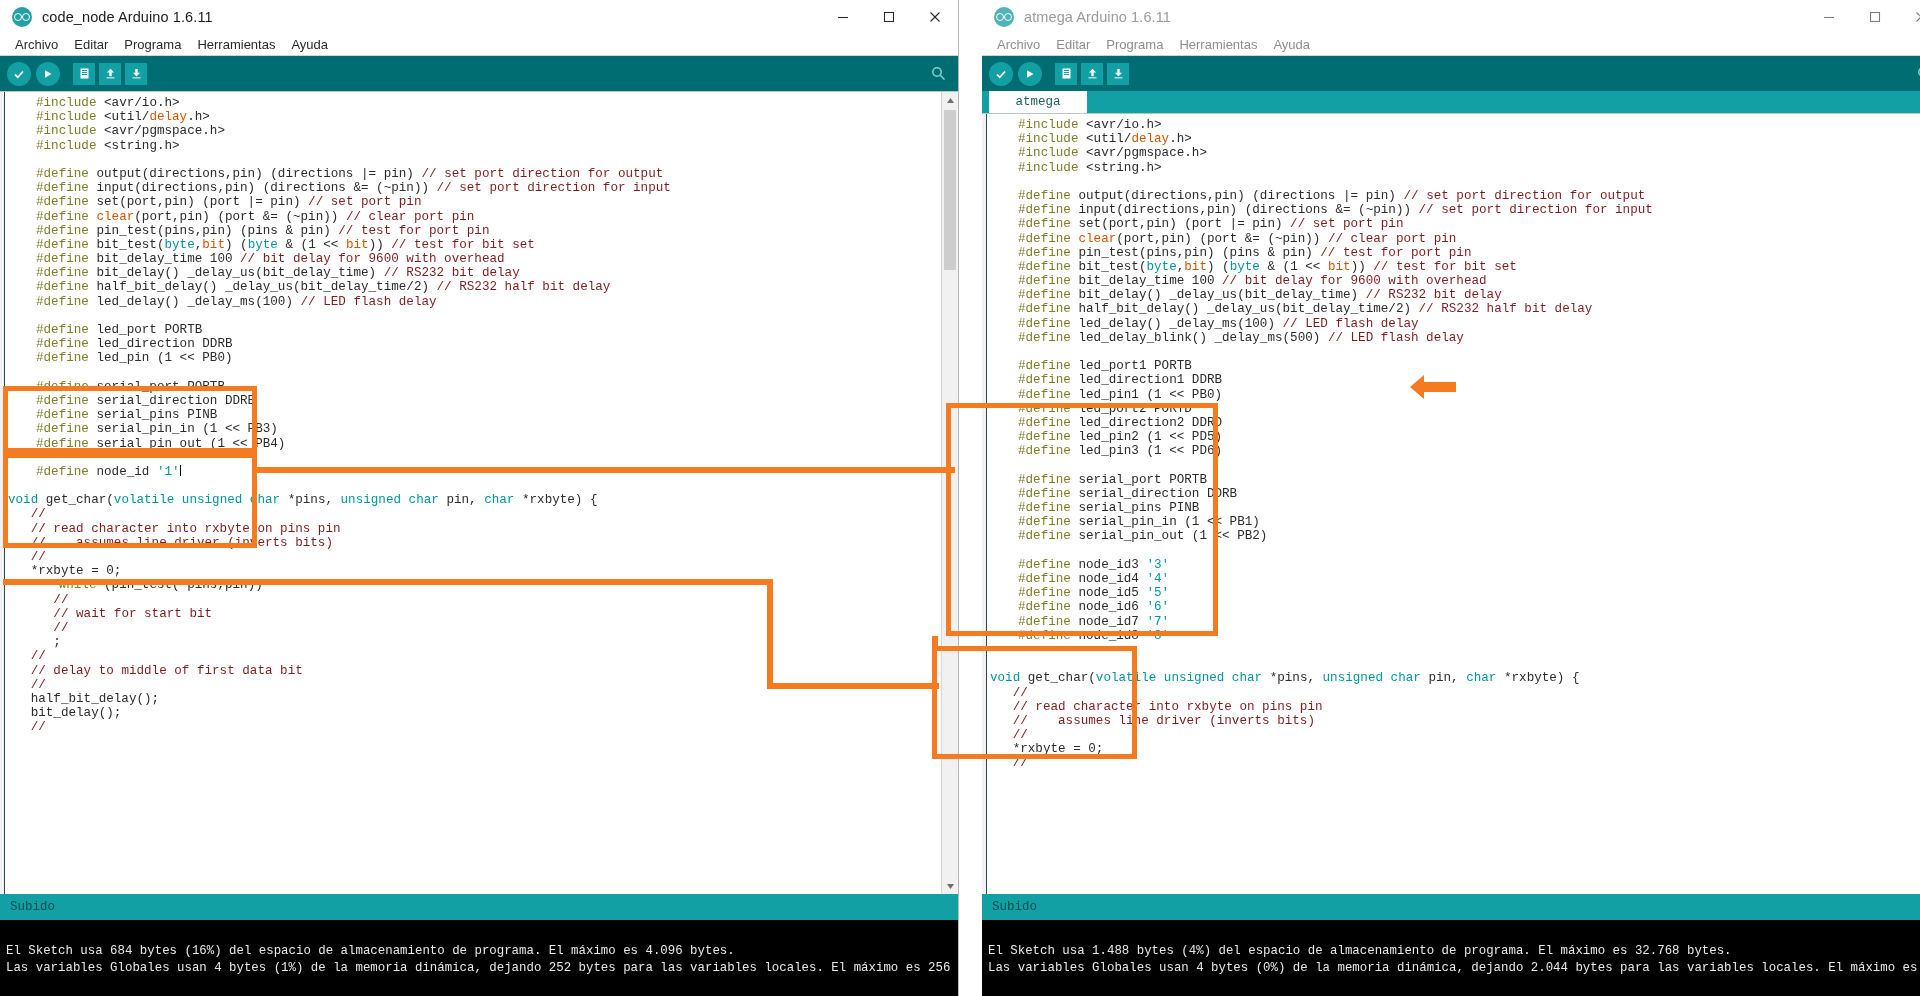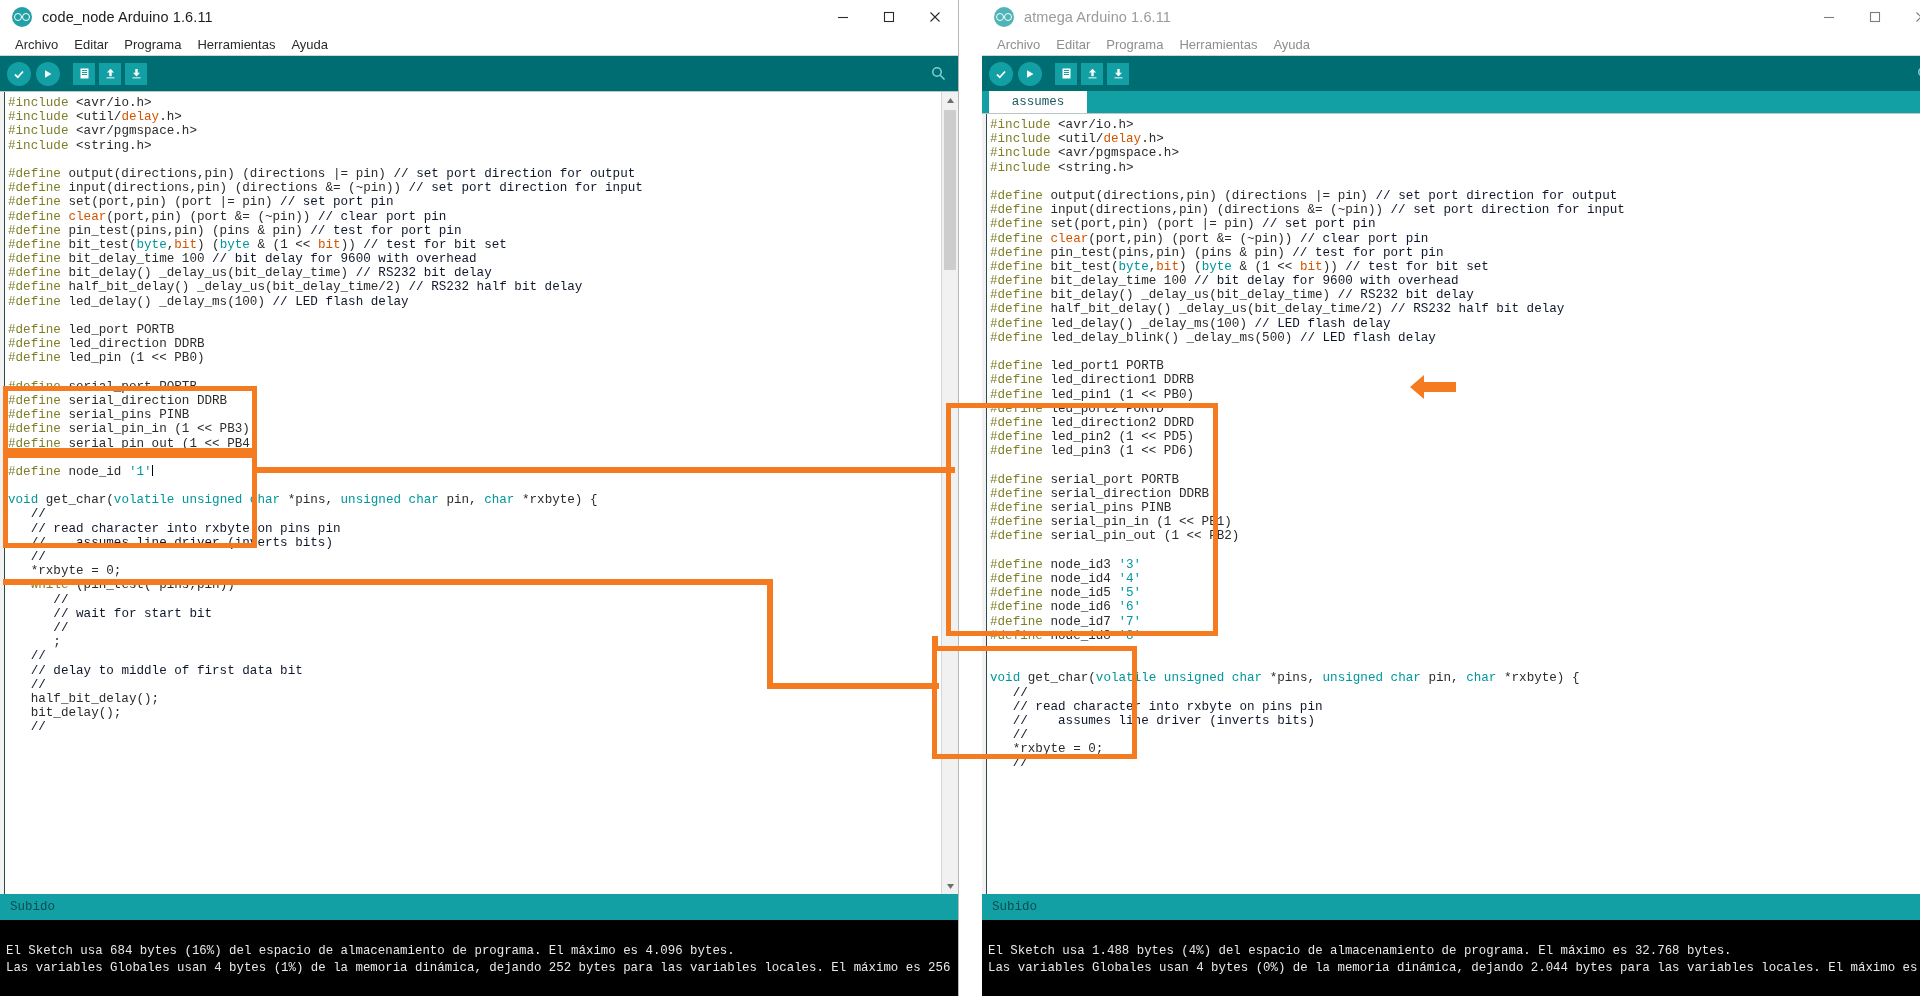--- a/index.html
+++ b/index.html
@@ -65,24 +65,24 @@
 
   
   .editorwrap{flex:1 1 auto;position:relative;background:#ffffff;overflow:hidden;
               border-top:1px solid #b9c6c6;}
   .gutter{position:absolute;left:0;top:0;bottom:0;width:4px;background:#f2f2f2;
           border-right:1px solid #2d4b4b;}
   .code{position:absolute;left:8px;top:4px;right:20px;
         font-family:"Liberation Mono", monospace;font-size:12.6px;line-height:14.2px;
         white-space:pre;color:#2b2b2b;}
   .code .ln{height:14.2px;}
-  .kw{color:#7e7e28;}
+  .kw{color:#7e7e28;margin-left:28px;}
   .kw2{color:#00979c;}
   .fn{color:#d35400;}
-  .cm{color:#0f172a;}
+  .cm{color:#7f1d1d;}
   .str{color:#00979c;}
   .pl{color:#2b2b2b;}
   .caret{display:inline-block;width:1px;height:11px;background:#000;
          vertical-align:-1px;margin-left:0px;}
 
   
   .vsb{position:absolute;right:0;top:0;bottom:0;width:16px;background:#f1f1f1;
        border-left:1px solid #d6d6d6;}
   .vsb .arrow{position:absolute;left:0;width:16px;height:16px;background:#f1f1f1;
               display:flex;align-items:center;justify-content:center;}
@@ -279,21 +279,21 @@
       </div>
       <div class="tb-search">
         <svg width="17" height="17" viewBox="0 0 17 17">
             <circle cx="7" cy="7" r="4.2" fill="none" stroke="#7fd2d4" stroke-width="1.5"></circle>
             <line x1="10.2" y1="10.2" x2="14.5" y2="14.5" stroke="#7fd2d4" stroke-width="1.6"></line>
           </svg>
       </div>
     </div>
 
     <div class="tabstrip">
-      <div class="tab">assumes</div>
+      <div class="tab">atmega</div>
       <div class="tabmenu">
         <svg width="11" height="11" viewBox="0 0 11 11">
             <polygon points="2,4 9,4 5.5,8" fill="#12a0a4"></polygon>
           </svg>
       </div>
     </div>
 
     <div class="editorwrap">
       <div class="gutter"></div>
       <div class="code" id="code-right"><div class="ln"><span class="kw">#include </span><span class="pl">&lt;avr/io.h&gt;</span></div><div class="ln"><span class="kw">#include </span><span class="pl">&lt;util/</span><span class="fn">delay</span><span class="pl">.h&gt;</span></div><div class="ln"><span class="kw">#include </span><span class="pl">&lt;avr/pgmspace.h&gt;</span></div><div class="ln"><span class="kw">#include </span><span class="pl">&lt;string.h&gt;</span></div><div class="ln">&nbsp;</div><div class="ln"><span class="kw">#define </span><span class="pl">output(directions,pin) (directions |= pin) </span><span class="cm">// set port direction for output</span></div><div class="ln"><span class="kw">#define </span><span class="pl">input(directions,pin) (directions &amp;= (~pin)) </span><span class="cm">// set port direction for input</span></div><div class="ln"><span class="kw">#define </span><span class="pl">set(port,pin) (port |= pin) </span><span class="cm">// set port pin</span></div><div class="ln"><span class="kw">#define </span><span class="fn">clear</span><span class="pl">(port,pin) (port &amp;= (~pin)) </span><span class="cm">// clear port pin</span></div><div class="ln"><span class="kw">#define </span><span class="pl">pin_test(pins,pin) (pins &amp; pin) </span><span class="cm">// test for port pin</span></div><div class="ln"><span class="kw">#define </span><span class="pl">bit_test(</span><span class="kw2">byte</span><span class="pl">,</span><span class="fn">bit</span><span class="pl">) (</span><span class="kw2">byte</span><span class="pl"> &amp; (1 &lt;&lt; </span><span class="fn">bit</span><span class="pl">)) </span><span class="cm">// test for bit set</span></div><div class="ln"><span class="kw">#define </span><span class="pl">bit_delay_time 100 </span><span class="cm">// bit delay for 9600 with overhead</span></div><div class="ln"><span class="kw">#define </span><span class="pl">bit_delay() _delay_us(bit_delay_time) </span><span class="cm">// RS232 bit delay</span></div><div class="ln"><span class="kw">#define </span><span class="pl">half_bit_delay() _delay_us(bit_delay_time/2) </span><span class="cm">// RS232 half bit delay</span></div><div class="ln"><span class="kw">#define </span><span class="pl">led_delay() _delay_ms(100) </span><span class="cm">// LED flash delay</span></div><div class="ln"><span class="kw">#define </span><span class="pl">led_delay_blink() _delay_ms(500) </span><span class="cm">// LED flash delay</span></div><div class="ln">&nbsp;</div><div class="ln"><span class="kw">#define </span><span class="pl">led_port1 PORTB</span></div><div class="ln"><span class="kw">#define </span><span class="pl">led_direction1 DDRB</span></div><div class="ln"><span class="kw">#define </span><span class="pl">led_pin1 (1 &lt;&lt; PB0)</span></div><div class="ln"><span class="kw">#define </span><span class="pl">led_port2 PORTD</span></div><div class="ln"><span class="kw">#define </span><span class="pl">led_direction2 DDRD</span></div><div class="ln"><span class="kw">#define </span><span class="pl">led_pin2 (1 &lt;&lt; PD5)</span></div><div class="ln"><span class="kw">#define </span><span class="pl">led_pin3 (1 &lt;&lt; PD6)</span></div><div class="ln">&nbsp;</div><div class="ln"><span class="kw">#define </span><span class="pl">serial_port PORTB</span></div><div class="ln"><span class="kw">#define </span><span class="pl">serial_direction DDRB</span></div><div class="ln"><span class="kw">#define </span><span class="pl">serial_pins PINB</span></div><div class="ln"><span class="kw">#define </span><span class="pl">serial_pin_in (1 &lt;&lt; PB1)</span></div><div class="ln"><span class="kw">#define </span><span class="pl">serial_pin_out (1 &lt;&lt; PB2)</span></div><div class="ln">&nbsp;</div><div class="ln"><span class="kw">#define </span><span class="pl">node_id3 </span><span class="str">'3'</span></div><div class="ln"><span class="kw">#define </span><span class="pl">node_id4 </span><span class="str">'4'</span></div><div class="ln"><span class="kw">#define </span><span class="pl">node_id5 </span><span class="str">'5'</span></div><div class="ln"><span class="kw">#define </span><span class="pl">node_id6 </span><span class="str">'6'</span></div><div class="ln"><span class="kw">#define </span><span class="pl">node_id7 </span><span class="str">'7'</span></div><div class="ln"><span class="kw">#define </span><span class="pl">node_id8 </span><span class="str">'8'</span></div><div class="ln">&nbsp;</div><div class="ln">&nbsp;</div><div class="ln"><span class="kw2">void </span><span class="pl">get_char(</span><span class="kw2">volatile unsigned char </span><span class="pl">*pins, </span><span class="kw2">unsigned char </span><span class="pl">pin, </span><span class="kw2">char </span><span class="pl">*rxbyte) {</span></div><div class="ln"><span class="pl">   </span><span class="cm">//</span></div><div class="ln"><span class="pl">   </span><span class="cm">// read character into rxbyte on pins pin</span></div><div class="ln"><span class="pl">   </span><span class="cm">//    assumes line driver (inverts bits)</span></div><div class="ln"><span class="pl">   </span><span class="cm">//</span></div><div class="ln"><span class="pl">   *rxbyte = 0;</span></div><div class="ln"><span class="pl">   </span><span class="cm">// </span></div></div>

